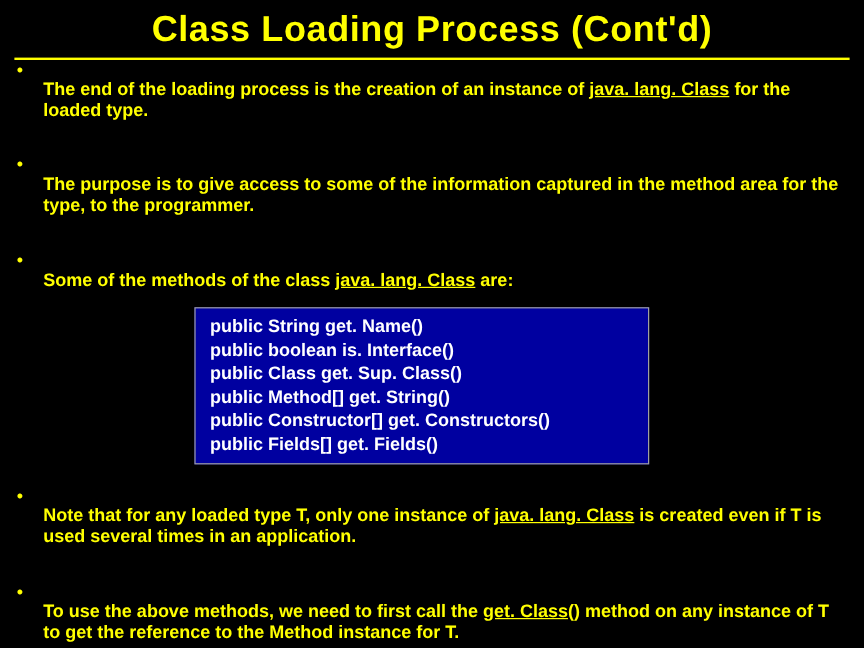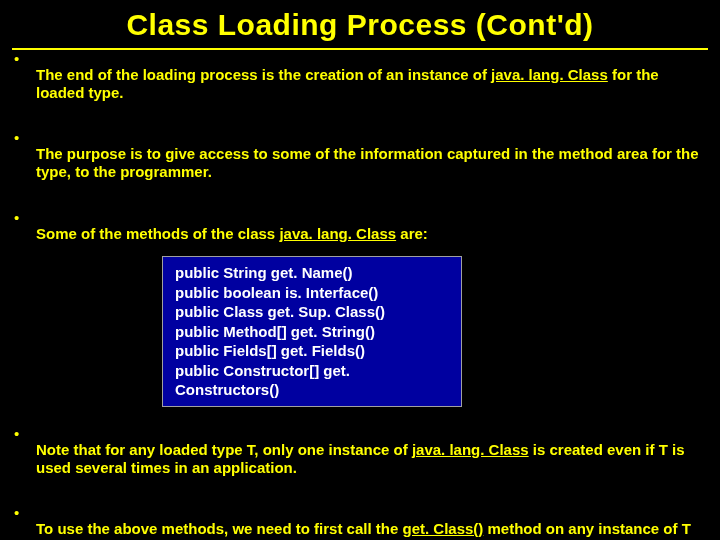--- a/index.html
+++ b/index.html
@@ -45,21 +45,21 @@
     }
     .underline { text-decoration: underline; }
     .code-box {
       background: #0000a0;
       border: 1px solid #a0a0a0;
       color: #ffffff;
       font-weight: bold;
       font-size: 15px;
       padding: 6px 12px 6px 12px;
       margin: -14px 0 18px 150px;
-      width: 300px;
+      width: 379px;
       line-height: 1.3;
     }
   </style>
 </head>
 <body>
 
 <div class="slide">
 
   <div class="title">Class Loading Process (Cont'd)</div>
 
@@ -80,22 +80,22 @@
         <span>Some of the methods of the class </span><span class="underline">java. lang. Class</span><span> are:</span>
       </span>
     </li>
   </ul>
 
   <div class="code-box">
     <div>public String get. Name()</div>
     <div>public boolean is. Interface()</div>
     <div>public Class get. Sup. Class()</div>
     <div>public Method[] get. String()</div>
+    <div>public Constructor[] get. Constructors()</div>
     <div>public Fields[] get. Fields()</div>
-    <div>public Constructor[] get. Constructors()</div>
   </div>
 
   <ul class="bullets">
     <li>
       <span class="bullet-marker">•</span>
       <span class="bullet-text">
         <span>Note that for any loaded type T, only one instance of </span><span class="underline">java. lang. Class</span><span> is created even if T is used several times in an application.</span>
       </span>
     </li>
     <li>

